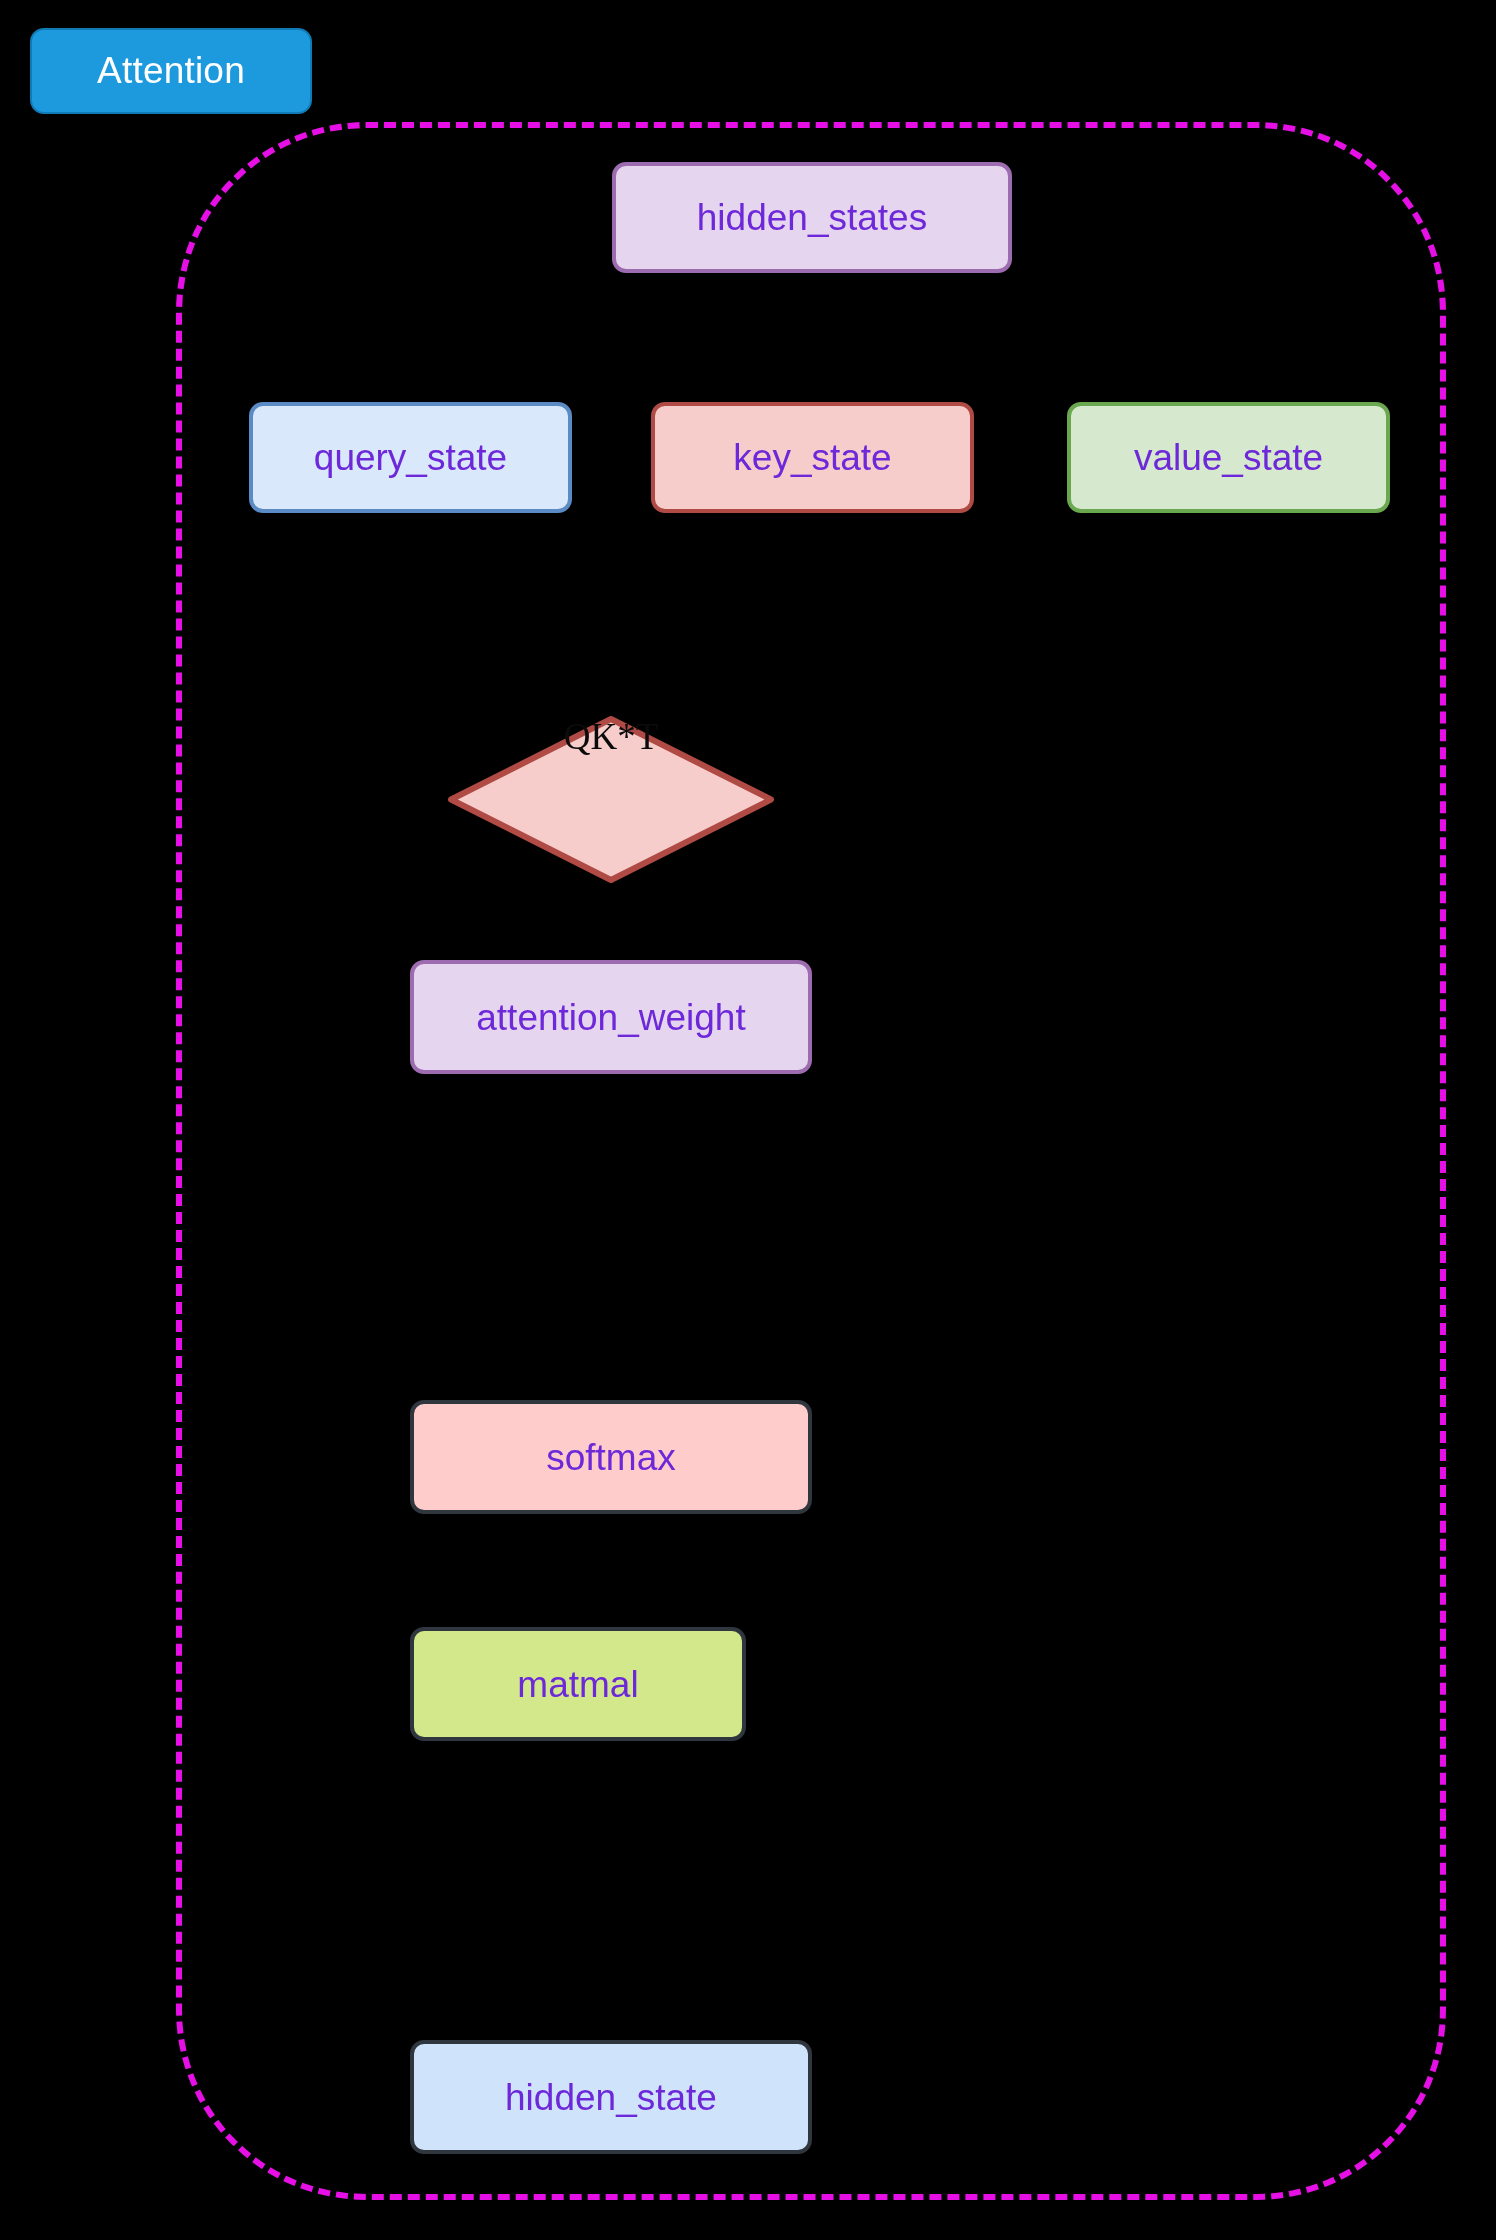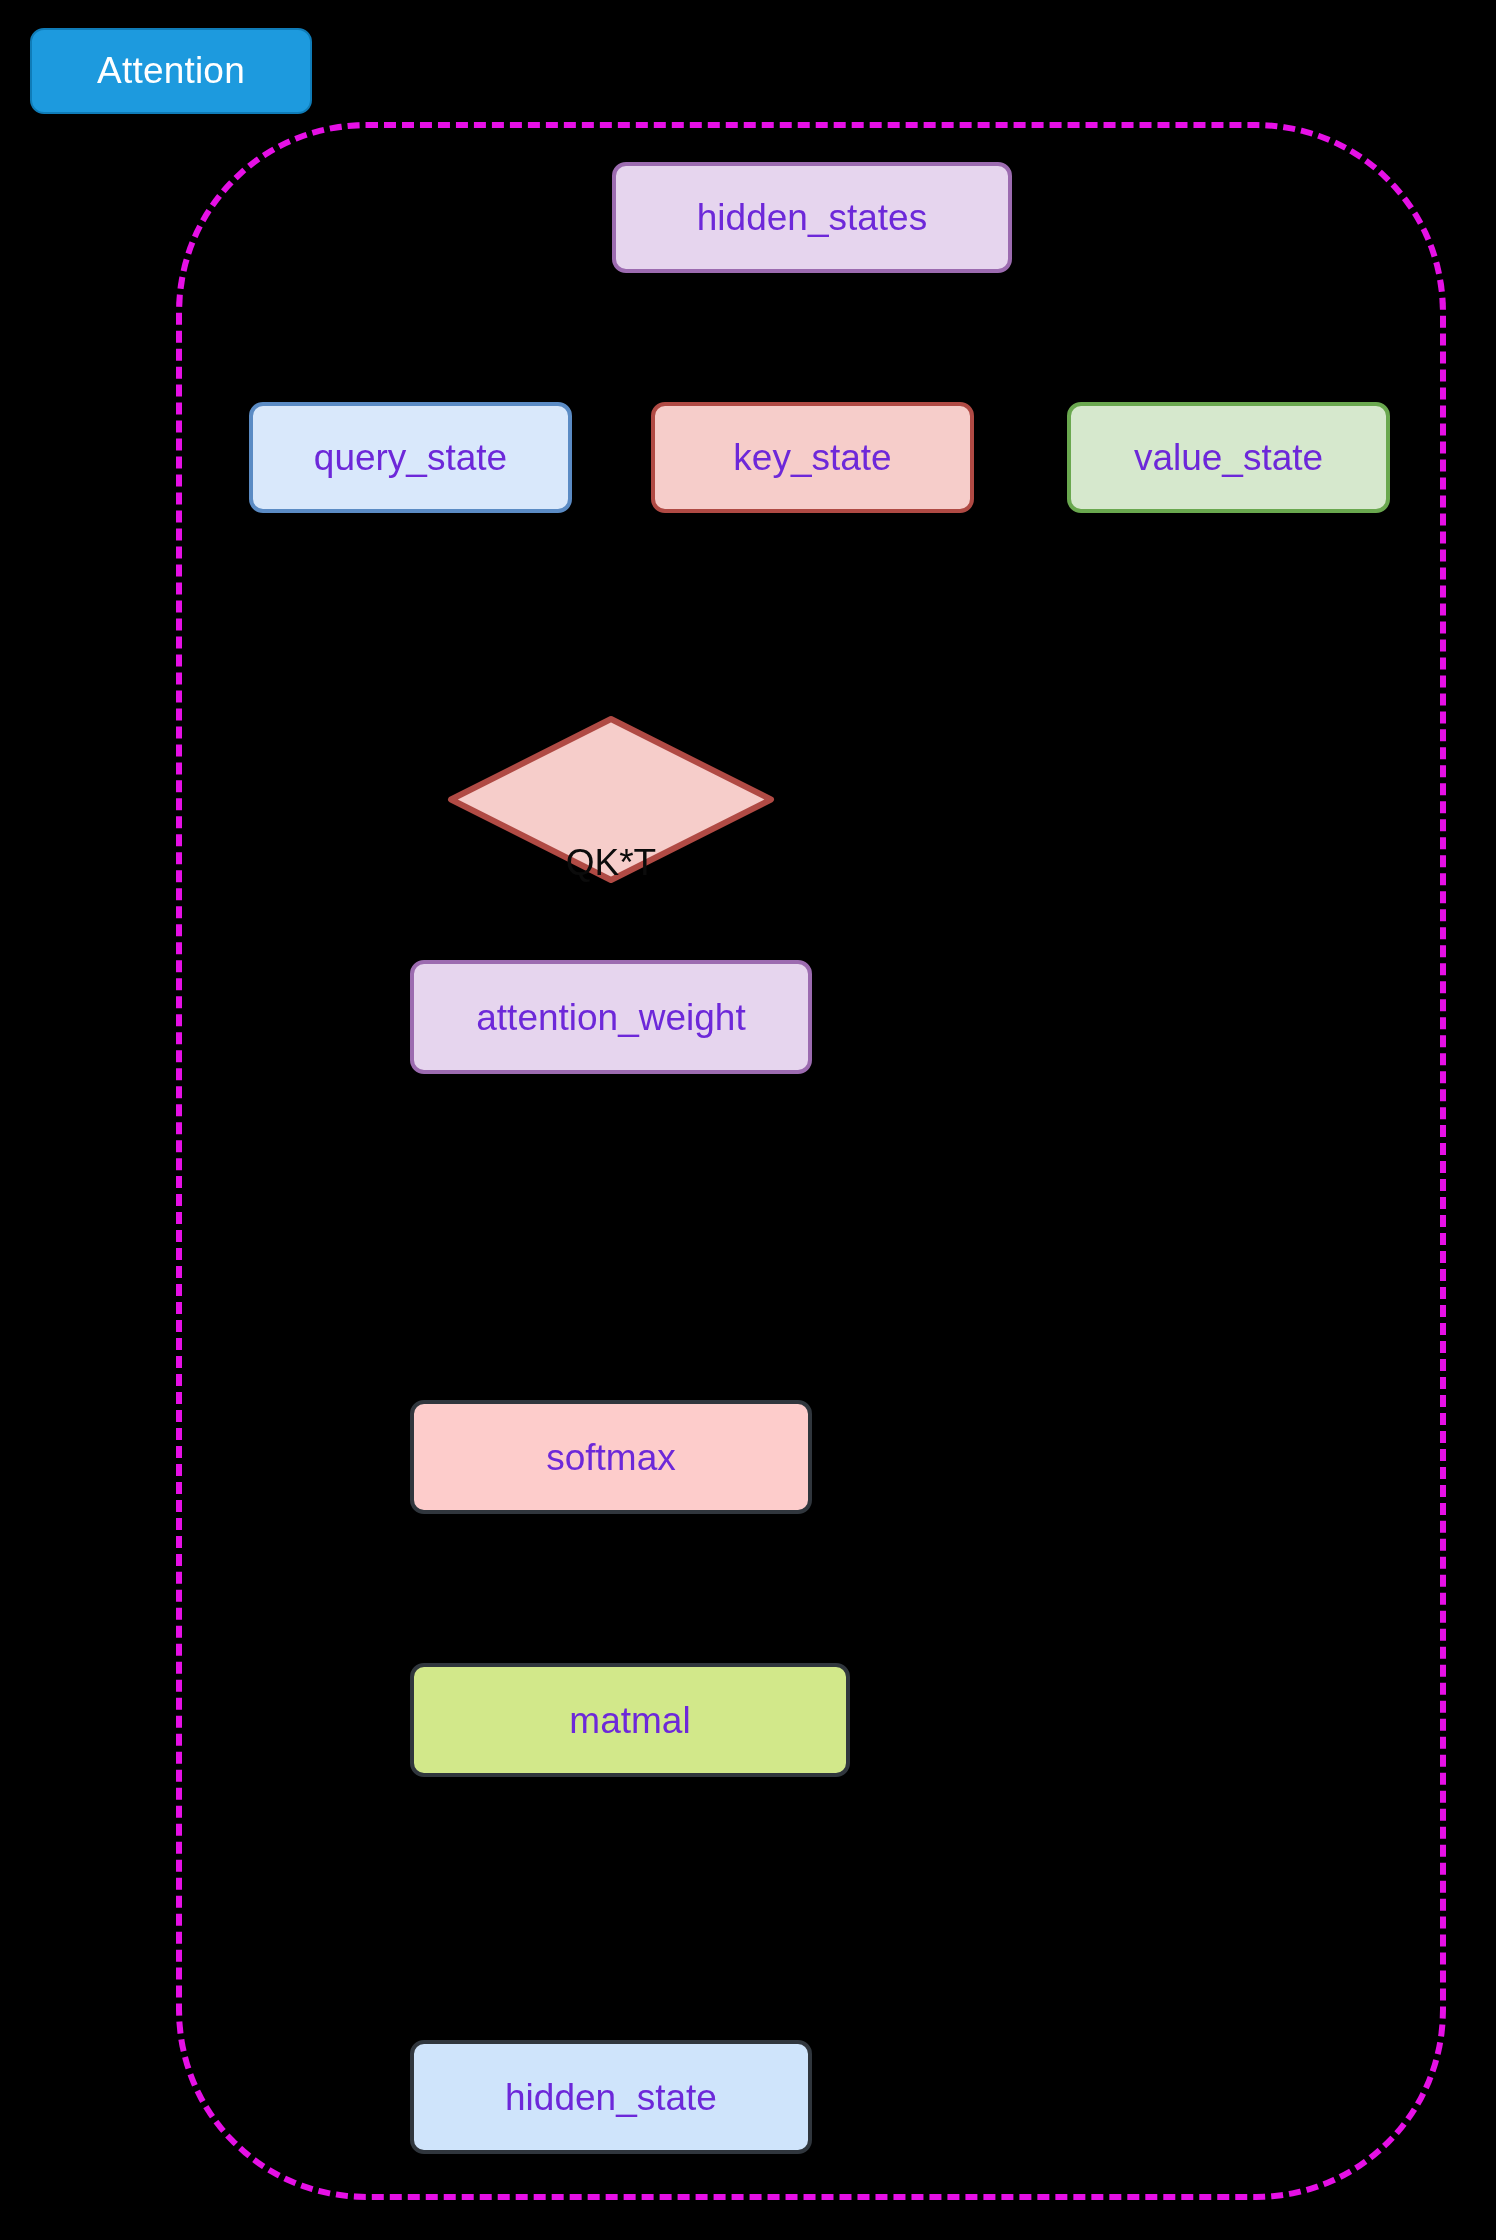--- a/index.html
+++ b/index.html
@@ -65,22 +65,23 @@
     font-size: 37px;
     color: #6d28d9;
     line-height: 1;
     white-space: nowrap;
   }
 
   
   .diamond-wrap {
     position: absolute;
     display: flex;
-    align-items: flex-end;
+    align-items: flex-start;
     justify-content: center;
+    font-family: Liberation Serif, serif;
   }
   .diamond-wrap svg {
     position: absolute;
     left: 0;
     top: 0;
   }
   .diamond-wrap span {
     position: relative;
     font-size: 37px;
     color: #0b0b0b;
@@ -123,21 +124,21 @@
 
   <div class="node" style="left:410px; top:960px; width:402px; height:114px; background:#e6d5ee; border-color:#9c6bb0;">
     <span>attention_weight</span>
   </div>
 
 
   <div class="node" style="left:410px; top:1400px; width:402px; height:114px; background:#fdcccb; border-color:#30363d;">
     <span>softmax</span>
   </div>
 
-  <div class="node" style="left:410px; top:1627px; width:440px; height:114px; background:#d2e88a; border-color:#30363d;margin-top:36px;">
+  <div class="node" style="left:410px; top:1627px; width:336px; height:114px; background:#d2e88a; border-color:#30363d;">
     <span>matmal</span>
   </div>
 
 
   <div class="node" style="left:410px; top:2040px; width:402px; height:114px; background:#cfe4fb; border-color:#30363d;align-items:center;">
     <span>hidden_state</span>
   </div>
 
 </div>
 

